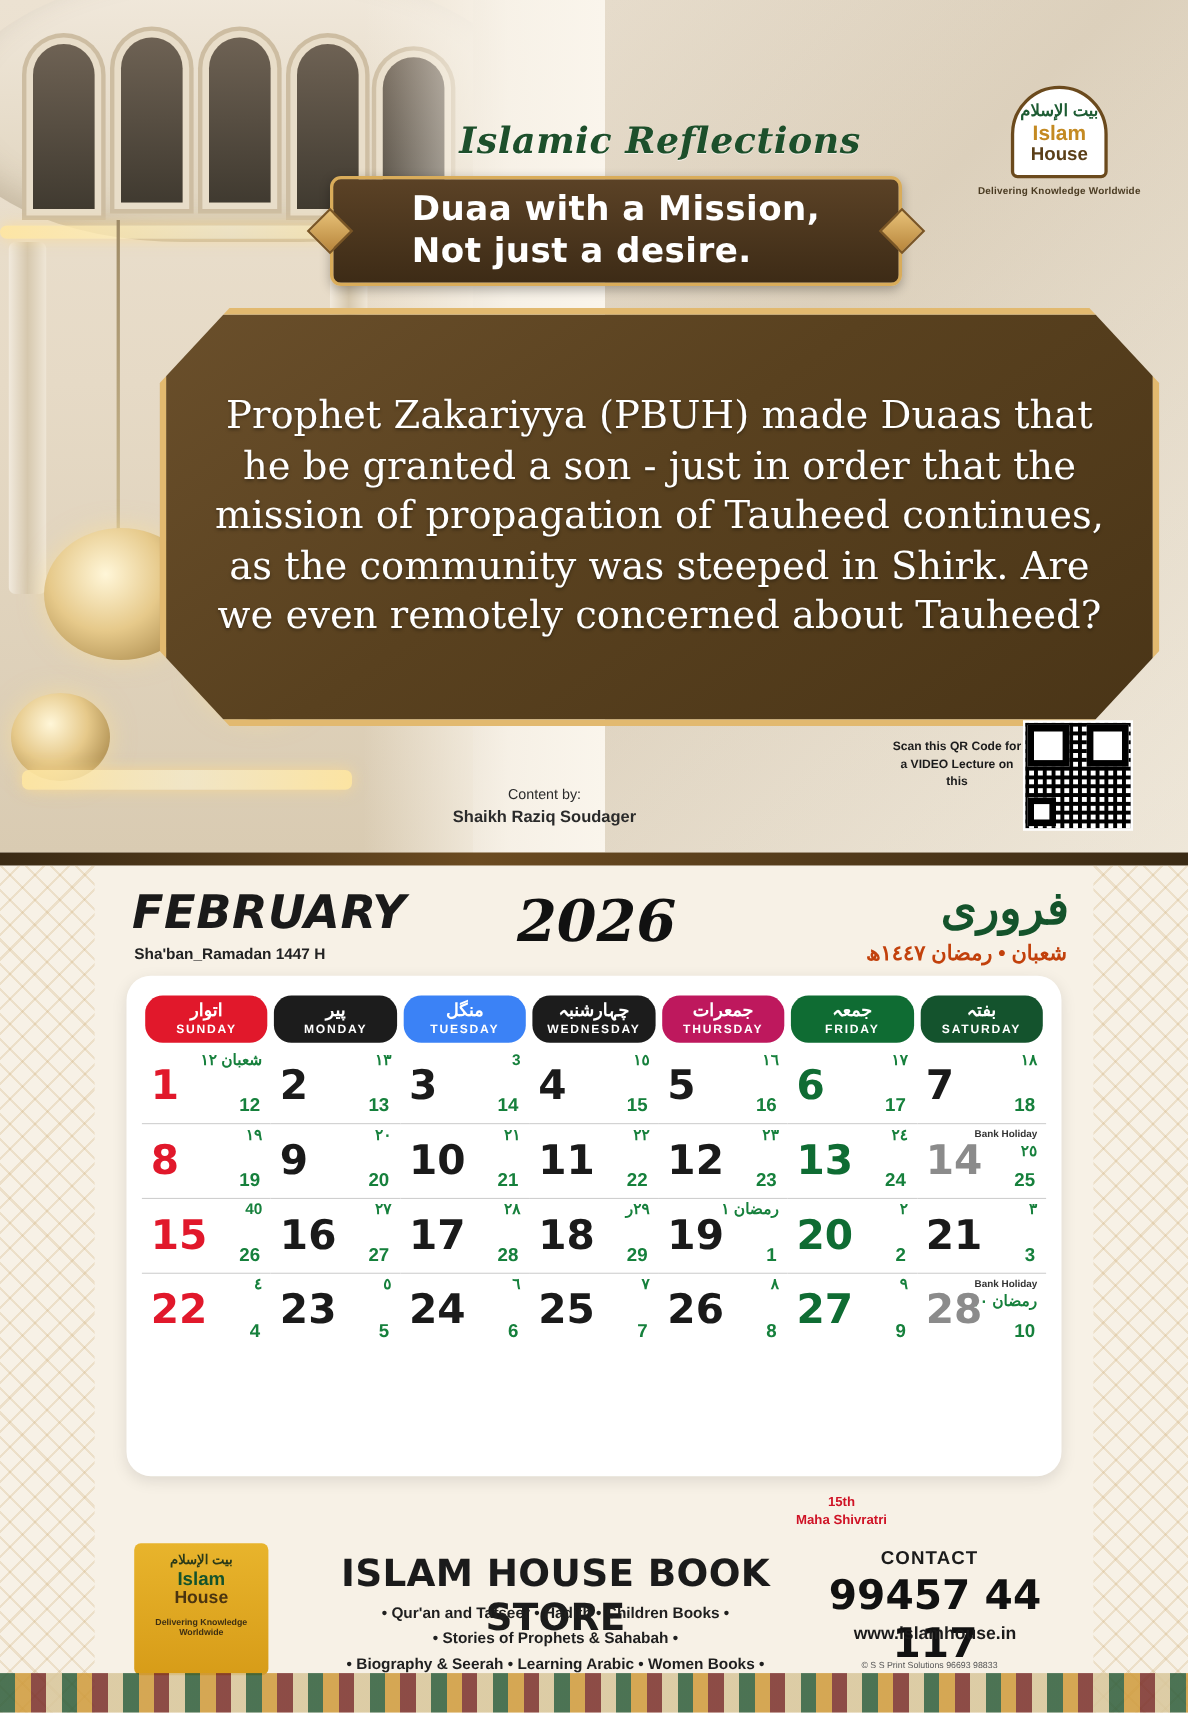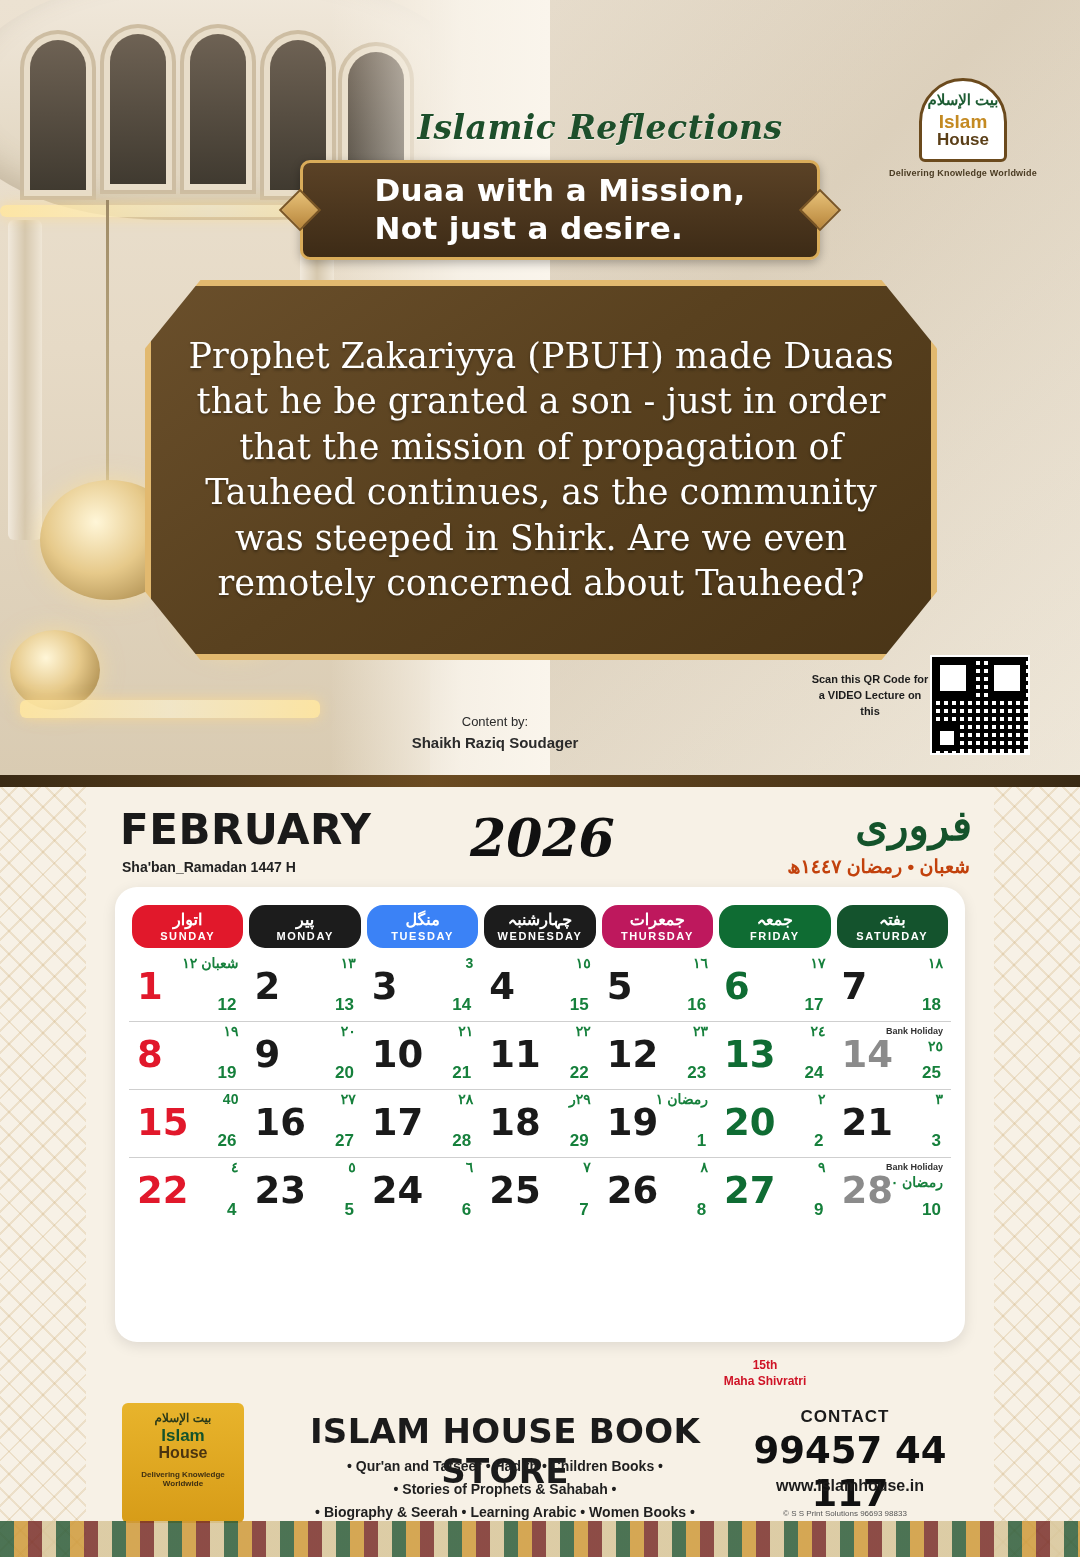--- a/index.html
+++ b/index.html
@@ -87,21 +87,21 @@
   }
   .headline-band:before { left: -18px; }
   .headline-band:after { right: -18px; }
   .headline-text {
     color: #fff; font-size: 31px; font-weight: bold; line-height: 1.22;
     text-align: left; font-family: "DejaVu Sans", sans-serif;
     letter-spacing: .4px; position: relative; z-index: 2;
   }
 
   .quote-box {
-    position: absolute; left: 145px; top: 280px; width: 792px; height: 380px;
+    position: absolute; left: 145px; top: 280px; width: 909px; height: 380px;
     background: linear-gradient(145deg,#6a4f2b 0%, #59411f 45%, #4a3517 100%);
     border: 6px solid #e2b96f;
     border-radius: 24px;
     clip-path: polygon(7% 0%, 93% 0%, 100% 18%, 100% 82%, 93% 100%, 7% 100%, 0% 82%, 0% 18%);
     display: flex; align-items: center; justify-content: flex-end;
     box-shadow: 0 6px 18px rgba(0,0,0,.25);
   }
   .quote-text {
     color: #ffffff; font-family: "DejaVu Serif", serif;
     font-size: 35px; line-height: 1.3; text-align: center; padding: 0 34px;
@@ -170,20 +170,21 @@
       repeating-linear-gradient(-45deg, rgba(198,160,96,.22) 0 2px, transparent 2px 16px);
   }
   .orn-left { left: 0; }
   .orn-right { right: 0; }
 
   .month-row { position: absolute; left: 0; top: 10px; width: 1080px; height: 90px; }
   .month-en {
     position: absolute; left: 120px; top: 8px;
     font-size: 42px; font-weight: bold; color: #1a1a1a; letter-spacing: .5px;
     font-family: "DejaVu Sans", sans-serif;
+    font-style: italic;
   }
   .month-sub {
     position: absolute; left: 122px; top: 62px;
     font-size: 14px; font-weight: bold; color: #222;
   }
   .year {
     position: absolute; left: 470px; top: 10px;
     font-size: 52px; font-weight: bold; color: #111;
     font-family: "DejaVu Serif", serif; font-style: italic;
   }

